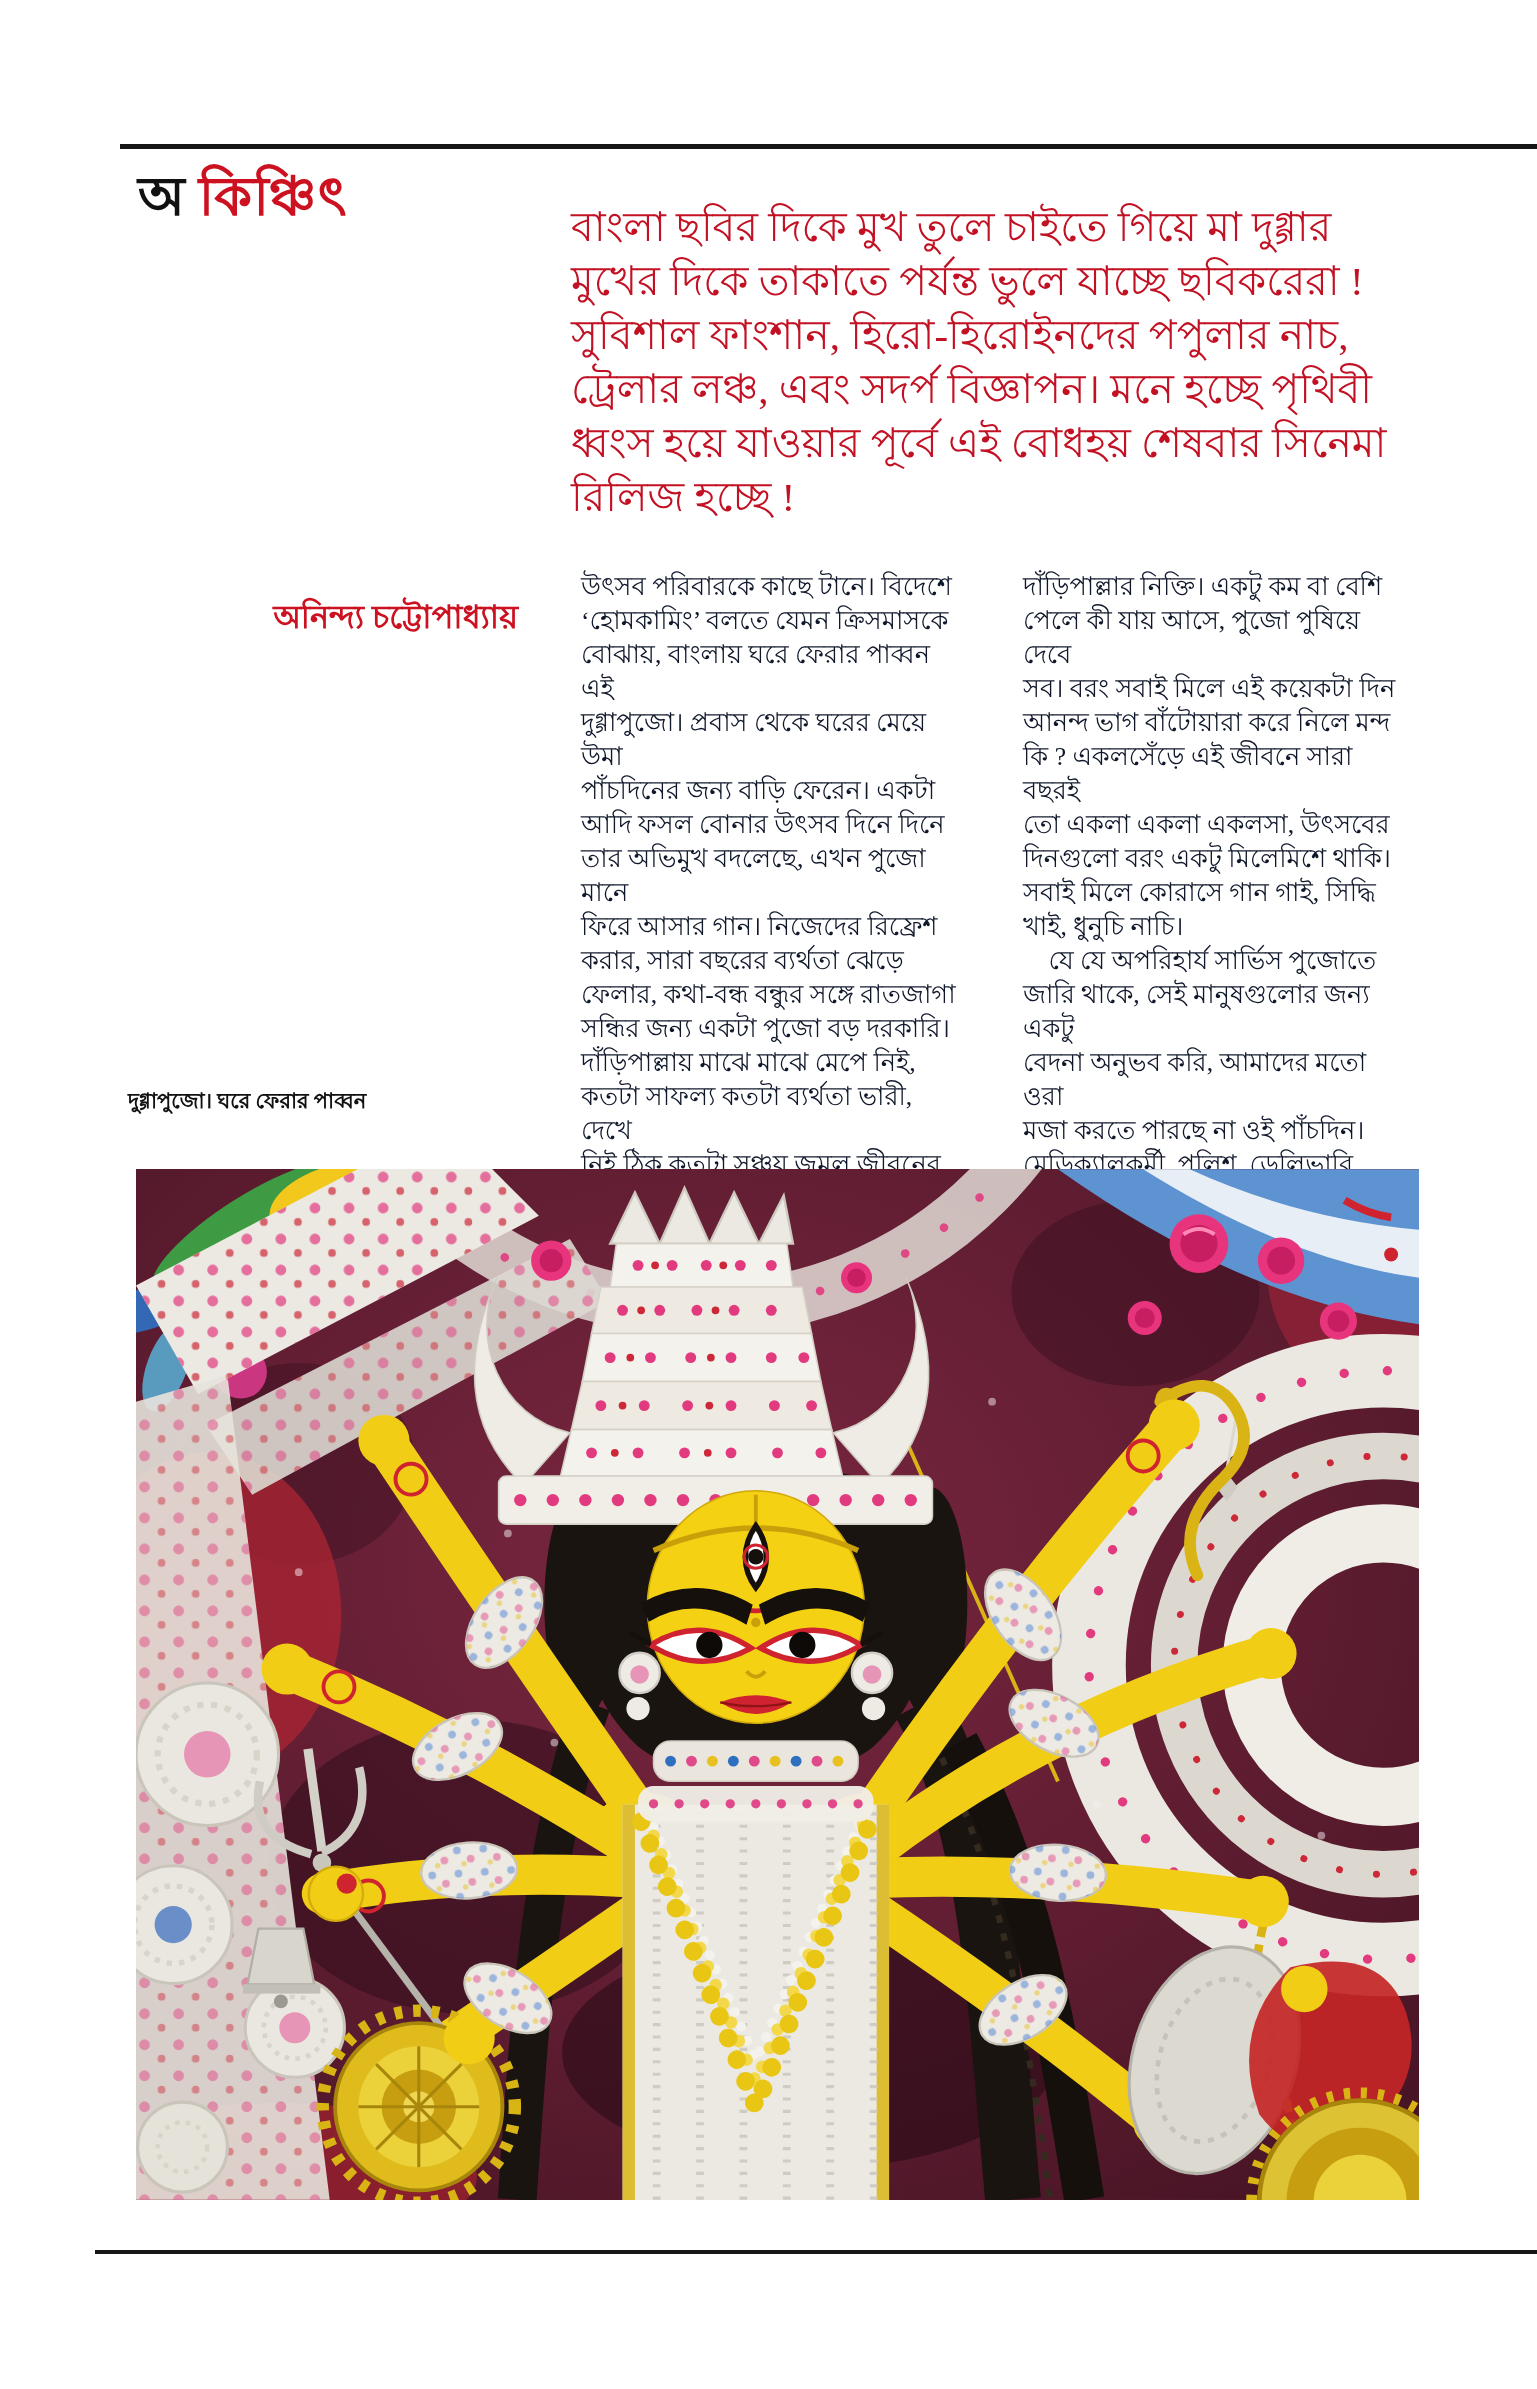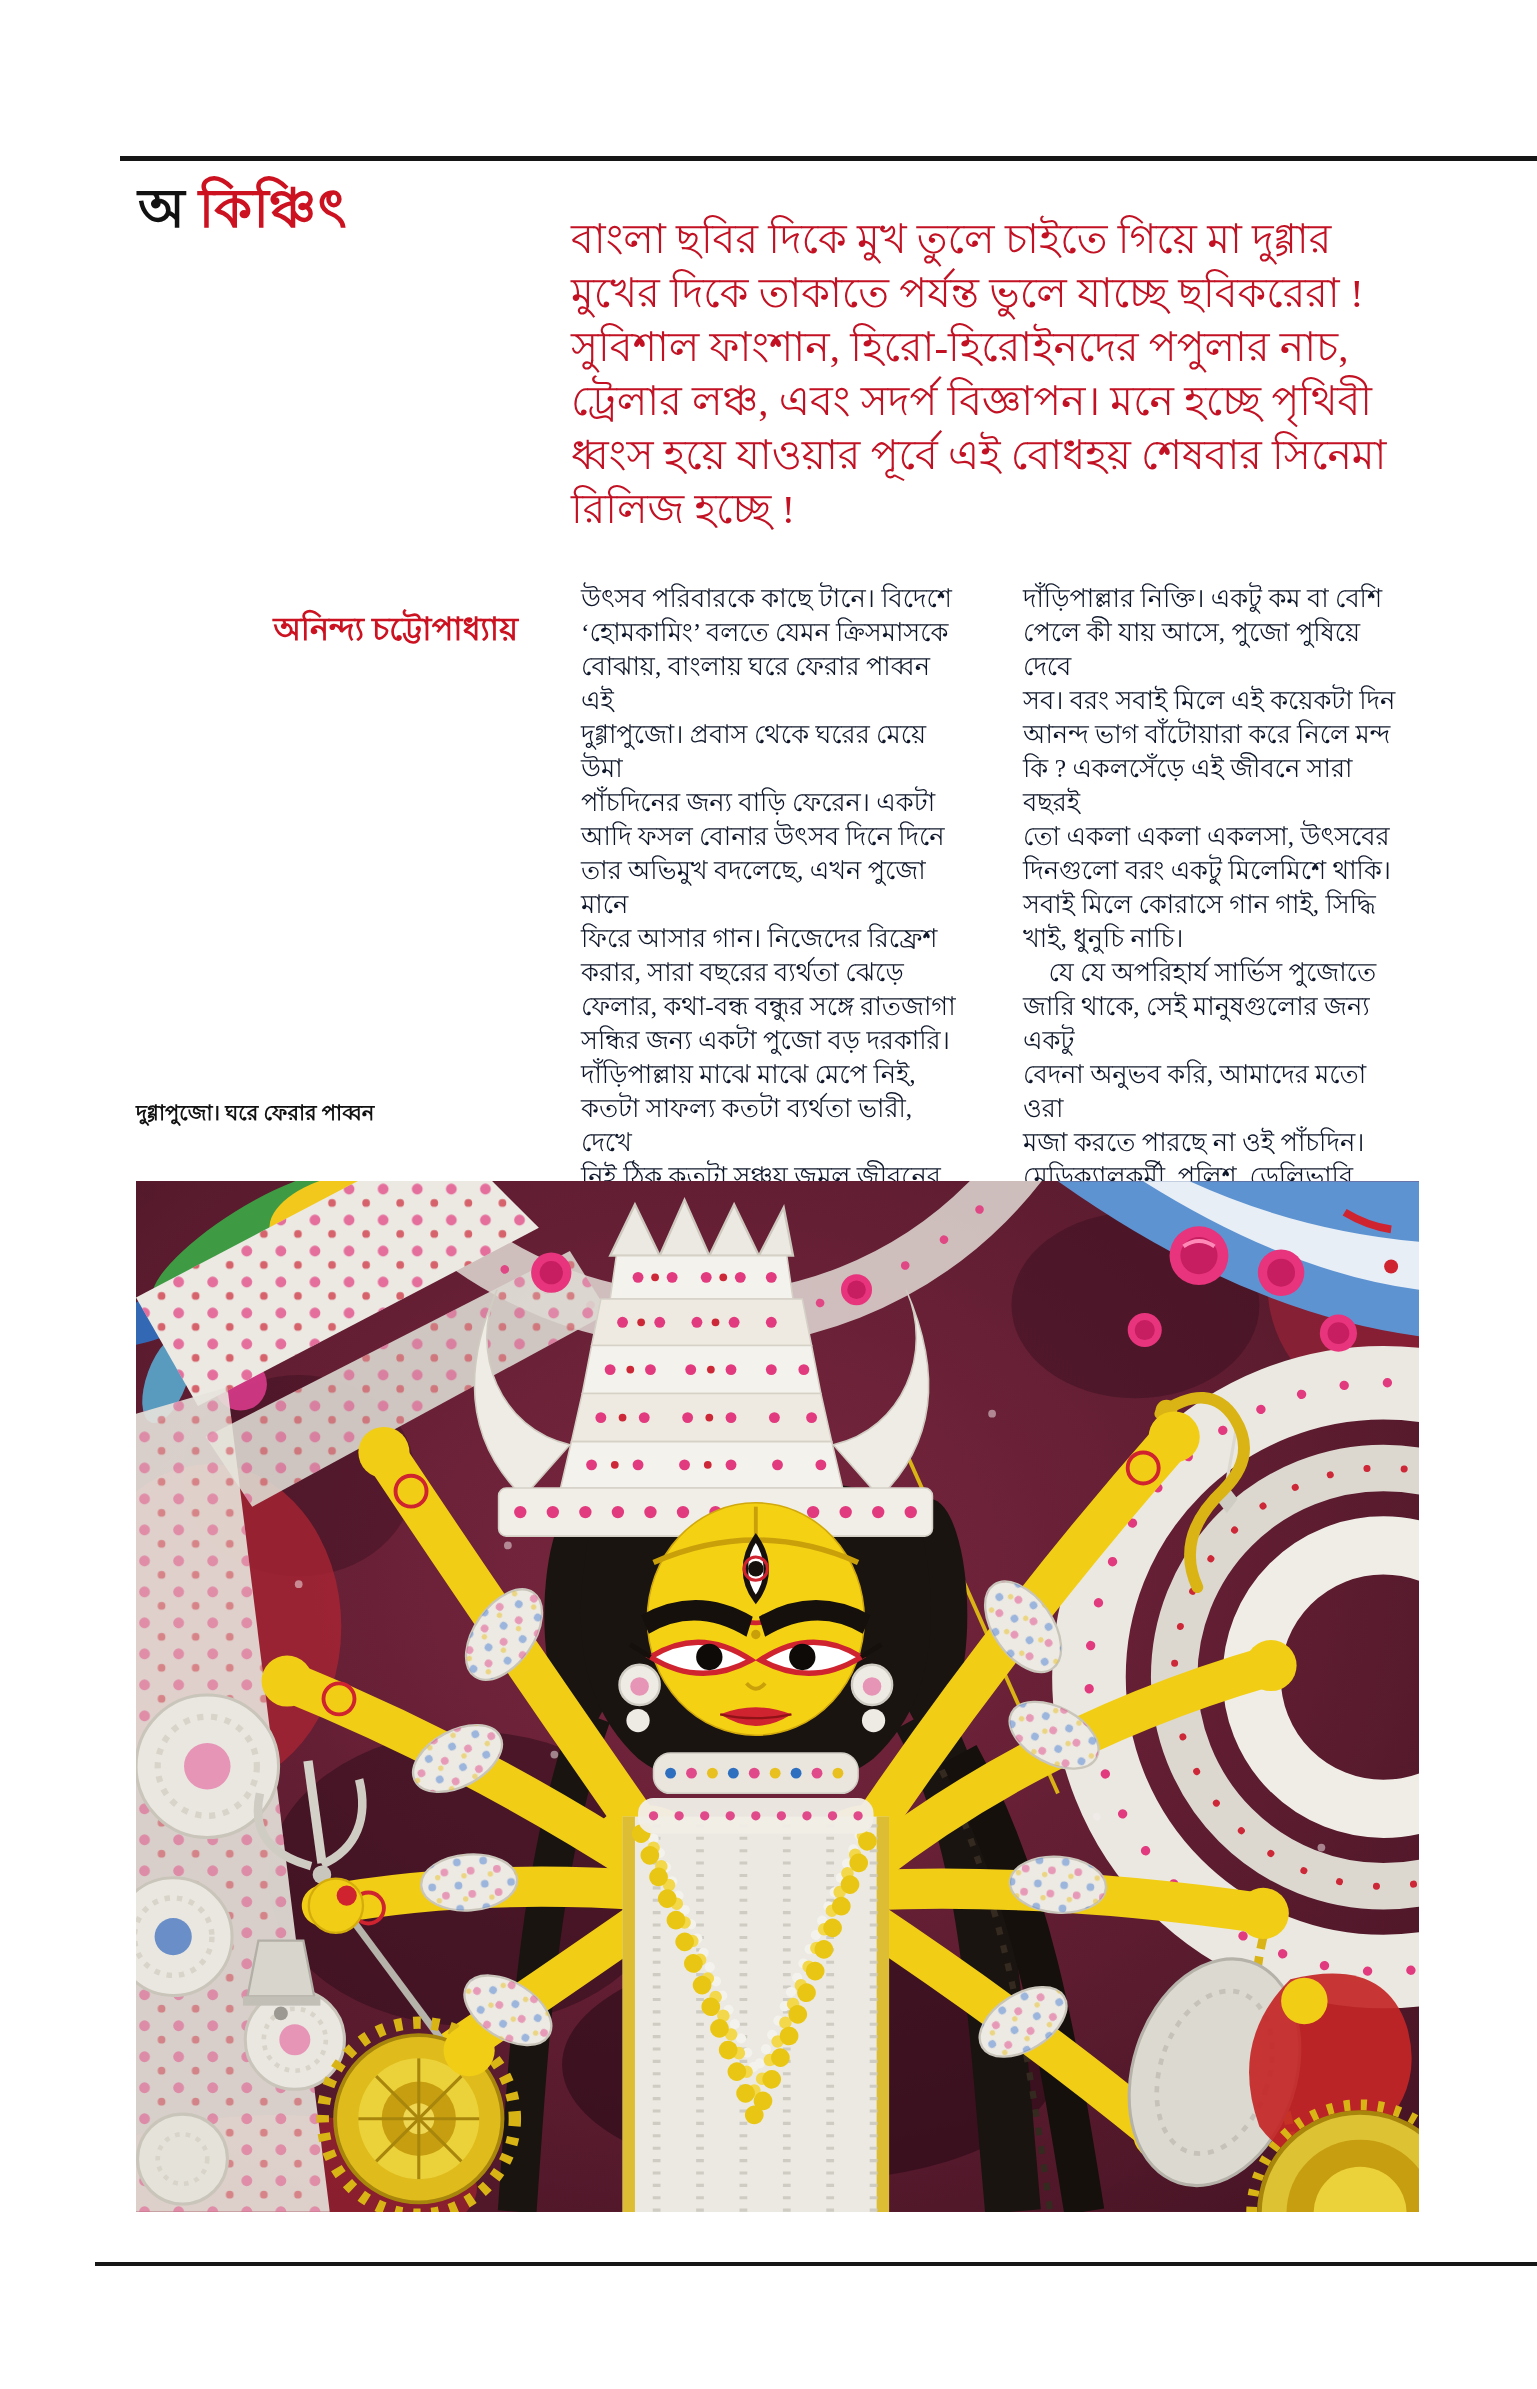--- a/index.html
+++ b/index.html
@@ -1,18 +1,18 @@
 <!DOCTYPE html>
 <html style="font-size:12.4px"><head>
 <meta charset="utf-8">
 <style>
   html,body{margin:0;padding:0;background:#ffffff;}
   #page{
     position:relative;width:1538px;height:2266px;background:#ffffff;
-    font-family:"Liberation Serif","DejaVu Serif",serif;overflow:hidden;margin-top:12px;
+    font-family:"Liberation Serif","DejaVu Serif",serif;overflow:hidden;
   }
   .rule{position:absolute;background:#161616;}
   #top-rule{left:120px;top:144px;width:1418px;height:4.7px;}
   #footer-rule{left:95px;top:2250px;width:1443px;height:3.9px;}
   #masthead{
     position:absolute;left:138px;top:155px;font-size:54px;font-weight:bold;
     letter-spacing:1.6px;white-space:nowrap;
   }
   #masthead .mh-prefix{color:#111111;}
   #masthead .mh-title{color:#cc1220;margin-left:12.4px;}
@@ -24,21 +24,21 @@
     position:absolute;left:124px;top:592px;width:394px;text-align:right;
     color:#cc1220;font-size:32px;font-weight:bold;
   }
   .body-col{
     position:absolute;top:570px;width:381px;color:#0f172a;
     font-size:25.6px;line-height:34px;
   }
   #col1{left:581px;}
   #col2{left:1023px;}
   #caption{
-    position:absolute;left:136px;top:1088px;width:403px;color:#111111;
+    position:absolute;left:128px;top:1088px;width:403px;color:#111111;
     font-size:21px;font-weight:600;line-height:26px;
   }
   #photo{
     position:absolute;left:136px;top:1169px;width:1283px;height:1031px;
     overflow:hidden;background:#5d1c30;
   }
   #photo svg{display:block;width:100%;height:100%;}
   #footer{
     position:absolute;left:126px;top:2273px;display:flex;align-items:center;
     font-size:24px;color:#141414;

